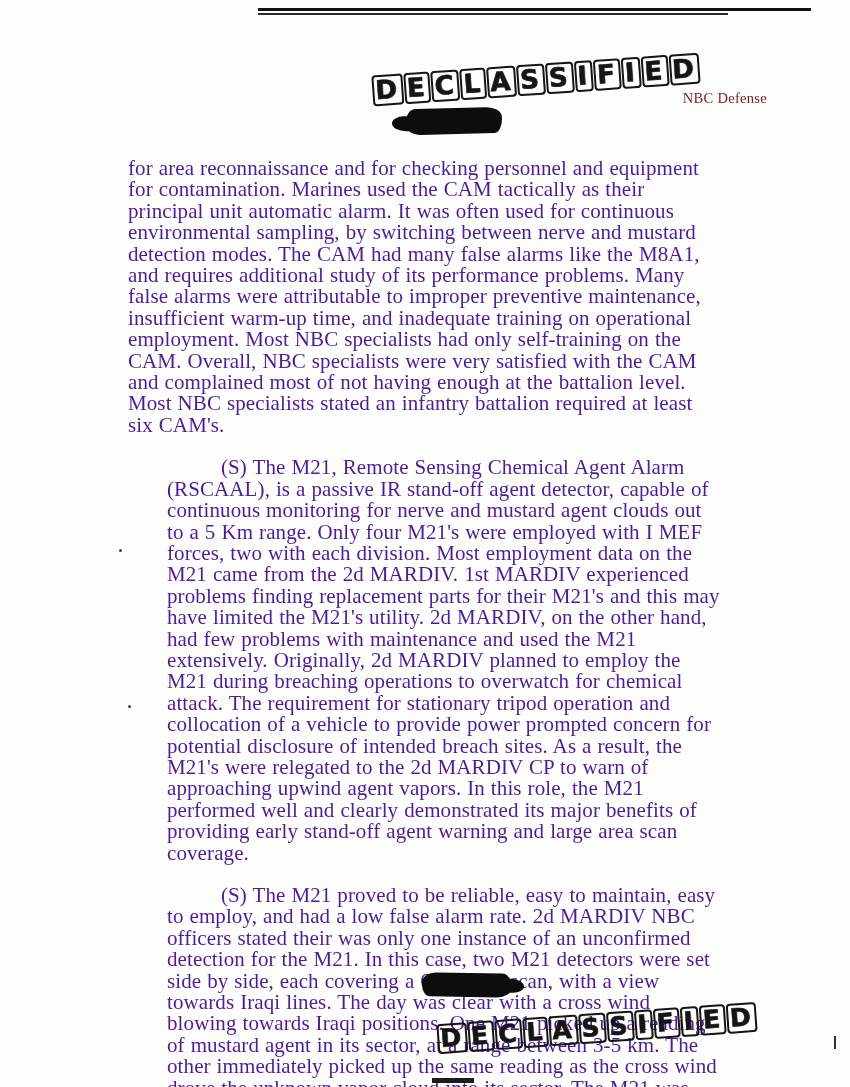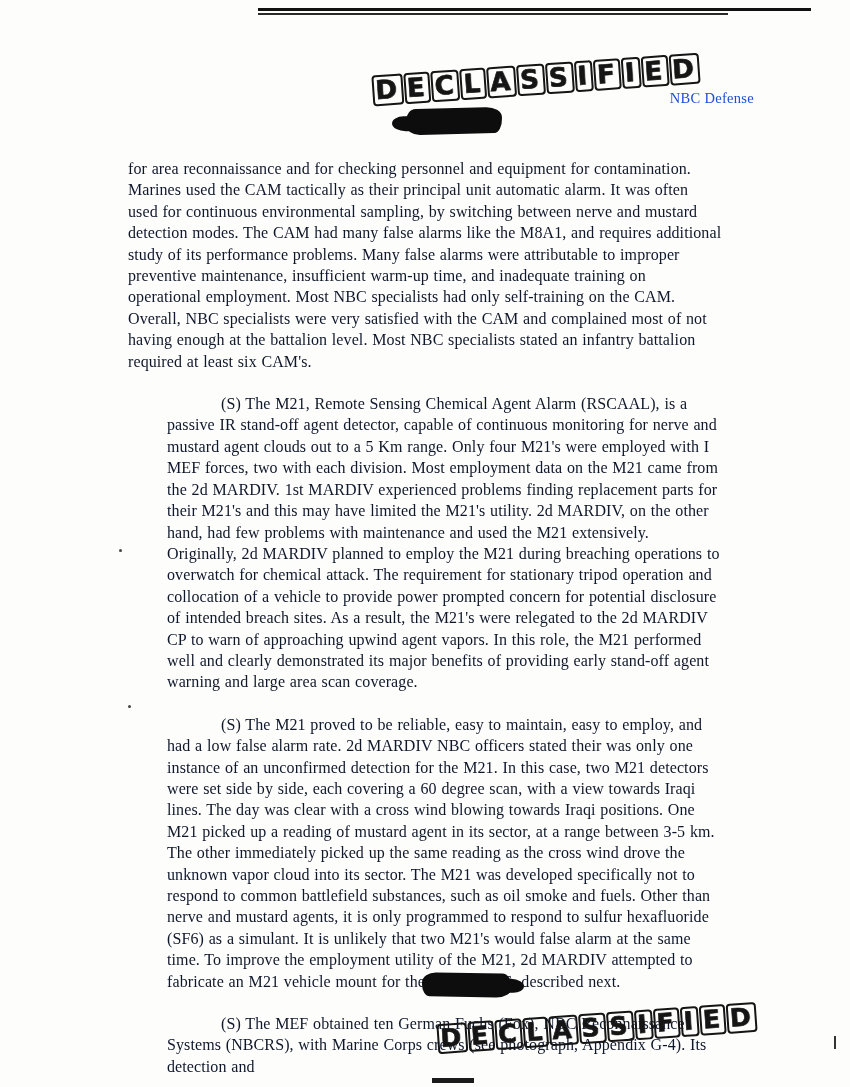--- a/index.html
+++ b/index.html
@@ -131,38 +131,38 @@
     top: 5px;
     width: 24px;
     height: 14px;
     background: #0d0d0d;
     border-radius: 40% 60% 50% 30%;
   }
 
   .running-head {
     position: absolute;
     top: 90px;
-    right: 96px;
+    right: 83px;
     font-size: 14.5px;
     letter-spacing: 0.3px;
-    color: #1d4ed8;
+    color: #7f1d1d;
   }
 
   .body-text {
     position: absolute;
     top: 158px;
     left: 128px;
     width: 594px;
   }
   .body-text p {
     margin: 0 0 21px 0;
-    font-size: 16px;
+    font-size: 21px;
     line-height: 21.4px;
     text-align: left;
-    color: #0f172a;
+    color: #4c1d95;
     letter-spacing: 0.1px;
     word-spacing: 0.6px;
   }
   .body-text p.indent {
     text-indent: 54px;
     margin-left: 39px;
   }
   .body-text p.gap-large {
     margin-bottom: 38px;
   }

